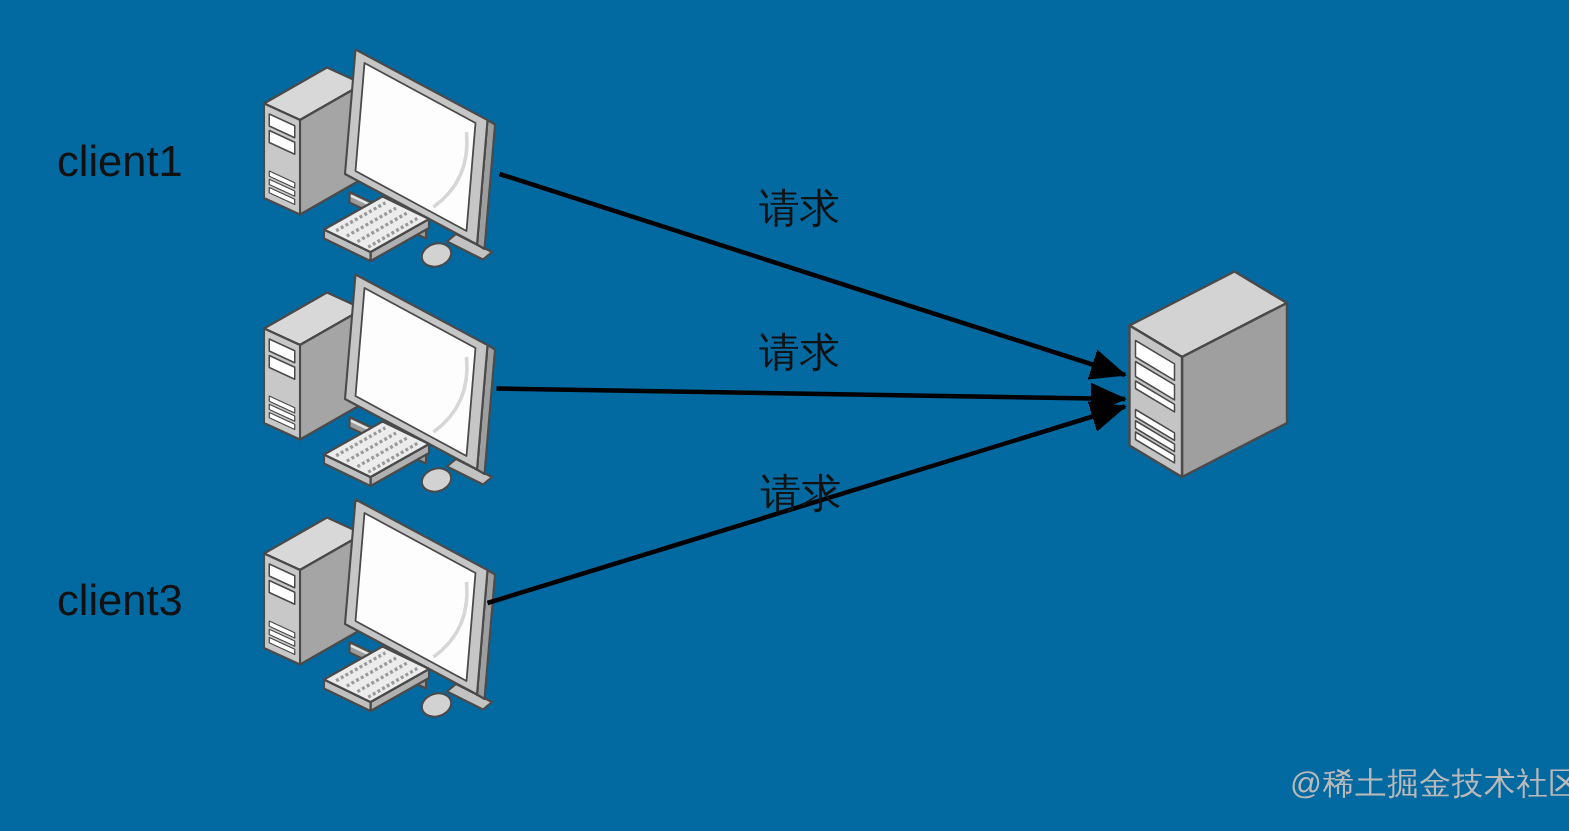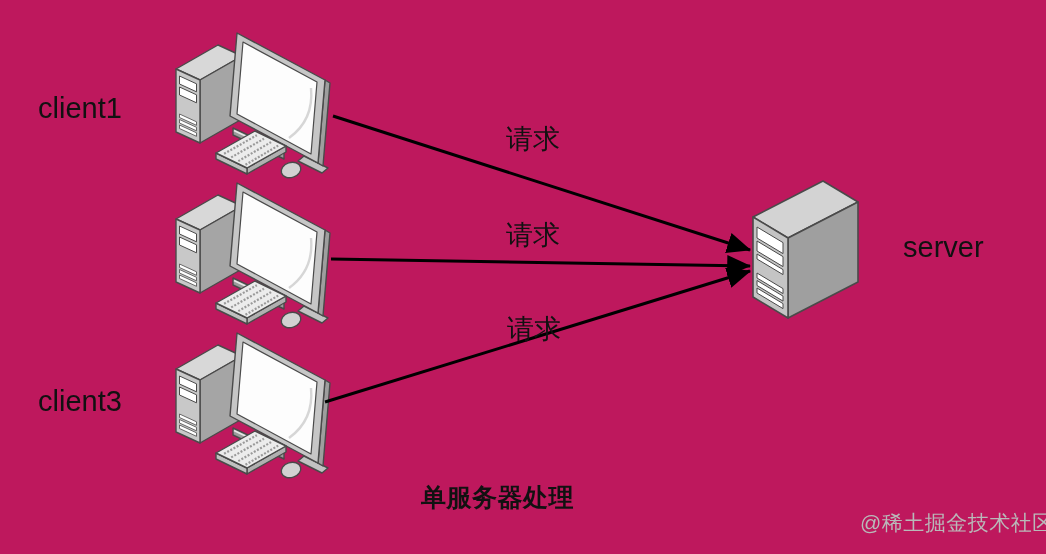--- a/index.html
+++ b/index.html
@@ -1,20 +1,20 @@
 <!DOCTYPE html>
 <html><head>
 <meta charset="utf-8">
 <style>
   html, body { margin: 0; padding: 0; background: #ffffff; }
   .stage {
     position: relative;
     width: 1046px;
     height: 554px;
-    background: #be185d;
+    background: #0369a1;
     overflow: hidden;
     font-family: "Liberation Sans", sans-serif;
   }
   .stage svg { position: absolute; left: 0; top: 0; }
   .lbl {
     position: absolute;
     color: #111111;
     font-size: 29px;
     line-height: 1.1;
     white-space: nowrap;
@@ -98,22 +98,20 @@
     <g stroke="#000000" stroke-width="3">
       <line x1="333" y1="116" x2="750" y2="250" marker-end="url(#arrowhead)"></line>
       <line x1="331" y1="259" x2="750" y2="266" marker-end="url(#arrowhead)"></line>
       <line x1="325" y1="402" x2="750" y2="271" marker-end="url(#arrowhead)"></line>
     </g>
   </svg>
 
   <div class="lbl" style="left:38px; top:93px">client1</div>
   <div class="lbl" style="left:38px; top:386px">client3</div>
 
-  <div class="lbl server-lbl" style="left:903px; top:232px">server</div>
 
   <div class="lbl req-lbl" style="left:482px; top:125px">请求</div>
   <div class="lbl req-lbl" style="left:482px; top:221px">请求</div>
   <div class="lbl req-lbl" style="left:483px; top:315px">请求</div>
 
-  <div class="lbl caption" style="left:421px; top:484px">单服务器处理</div>
 
   <div class="lbl watermark" style="left:860px; top:511px">@稀土掘金技术社区</div>
 </div>
 
 </body></html>

